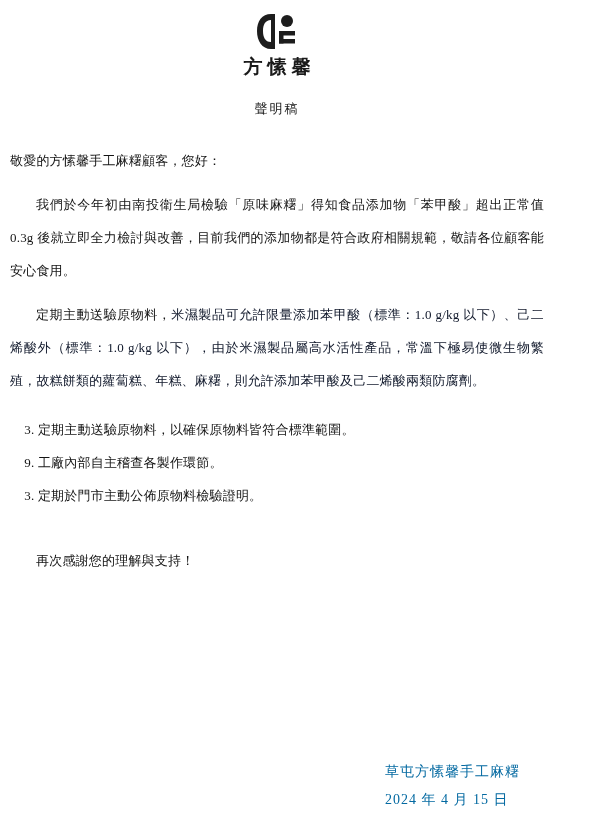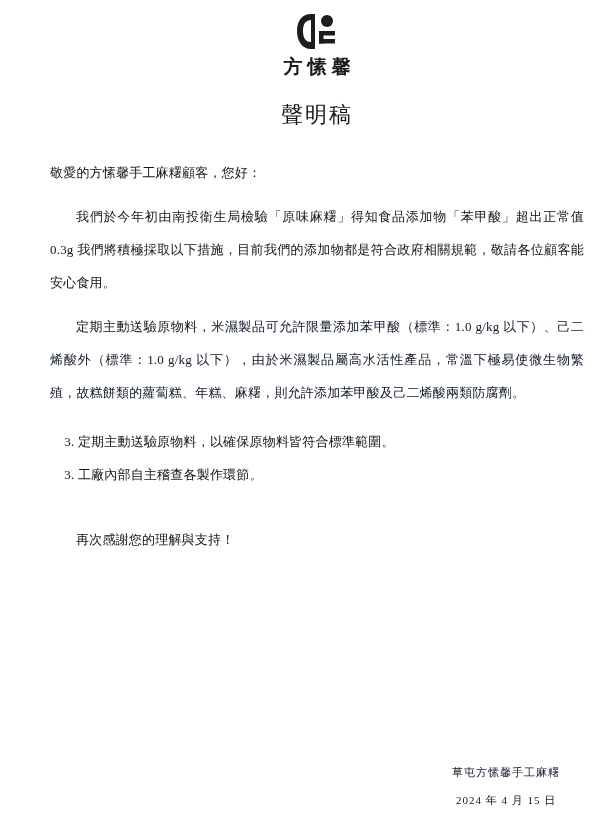--- a/index.html
+++ b/index.html
@@ -14,21 +14,20 @@
     color: #111111;
     overflow: hidden;
   }
 
   .page {
     position: relative;
     width: 554px;
     height: 836px;
     box-sizing: border-box;
     padding: 0 10px;
-    margin-left: 40px;
   }
 
   
   .letterhead {
     padding-top: 12px;
     display: flex;
     flex-direction: column;
     align-items: center;
   }
   .logo-mark {
@@ -45,21 +44,21 @@
     font-weight: 600;
     color: #1a1a1a;
     font-family: "Liberation Serif", "DejaVu Serif", serif;
     text-indent: 5px;
   }
 
   
   .doc-title {
     margin-top: 20px;
     text-align: center;
-    font-size: 22px;
+    font-size: 13px;
     letter-spacing: 2px;
     color: #141414;
   }
 
   
   .body-block {
     margin-top: 26px;
     font-size: 13px;
     line-height: 33px;
     color: #141414;
@@ -86,24 +85,23 @@
   .measures-list li {
     text-indent: 1.1em;
     margin: 0;
   }
 
   
   .signature {
     position: absolute;
     right: 34px;
     bottom: 22px;
-    text-align: center;
-    font-size: 11px;
+    font-size: 14px;
     line-height: 28px;
-    color: #0f172a;
+    color: #0369a1;
   }
   .sig-company { letter-spacing: 1px; }
   .sig-date { letter-spacing: 1px; }
 </style>
 </head>
 <body>
 
 <div class="page">
 
   <div class="letterhead">
@@ -128,32 +126,33 @@
   </div>
 
   <div class="doc-title">聲明稿</div>
 
   <div class="body-block">
 
     <p class="para">敬愛的方愫馨手工麻糬顧客，您好：</p>
 
     <div class="gap-sm"></div>
 
-    <p class="para indent2">我們於今年初由南投衛生局檢驗「原味麻糬」得知食品添加物「苯甲酸」超出正常值 0.3g 我們將積極採取以下措施，目前我們的添加物都是符合政府相關規範，敬請各位顧客能安心食用。</p>
+    <p class="para indent2">我們於今年初由南投衛生局檢驗「原味麻糬」得知食品添加物「苯甲酸」超出正常值 0.3g 後就立即全力檢討與改善，目前我們的添加物都是符合政府相關規範，敬請各位顧客能安心食用。</p>
 
     <div class="gap-sm"></div>
 
     <p class="para indent2"><span>定期主動送驗原物料，</span><span class="red">米濕製品可允許限量添加苯甲酸（標準：1.0 g/kg 以下）、己二烯酸外（標準：1.0 g/kg 以下），由於米濕製品屬高水活性產品，常溫下極易使微生物繁殖，故糕餅類的蘿蔔糕、年糕、麻糬，則允許添加苯甲酸及己二烯酸兩類防腐劑。</span></p>
 
     <div class="gap-md"></div>
 
 
     <ul class="measures-list">
       <li>3. 定期主動送驗原物料，以確保原物料皆符合標準範圍。</li>
-      <li>3. 工廠內部自主稽查各製作環節。</li>
+      <li>9. 工廠內部自主稽查各製作環節。</li>
+      <li>3. 定期於門市主動公佈原物料檢驗證明。</li>
     </ul>
 
     <div class="gap-md"></div>
 
 
     <div class="gap-md"></div>
 
     <p class="para indent2">再次感謝您的理解與支持！</p>
 
   </div>

